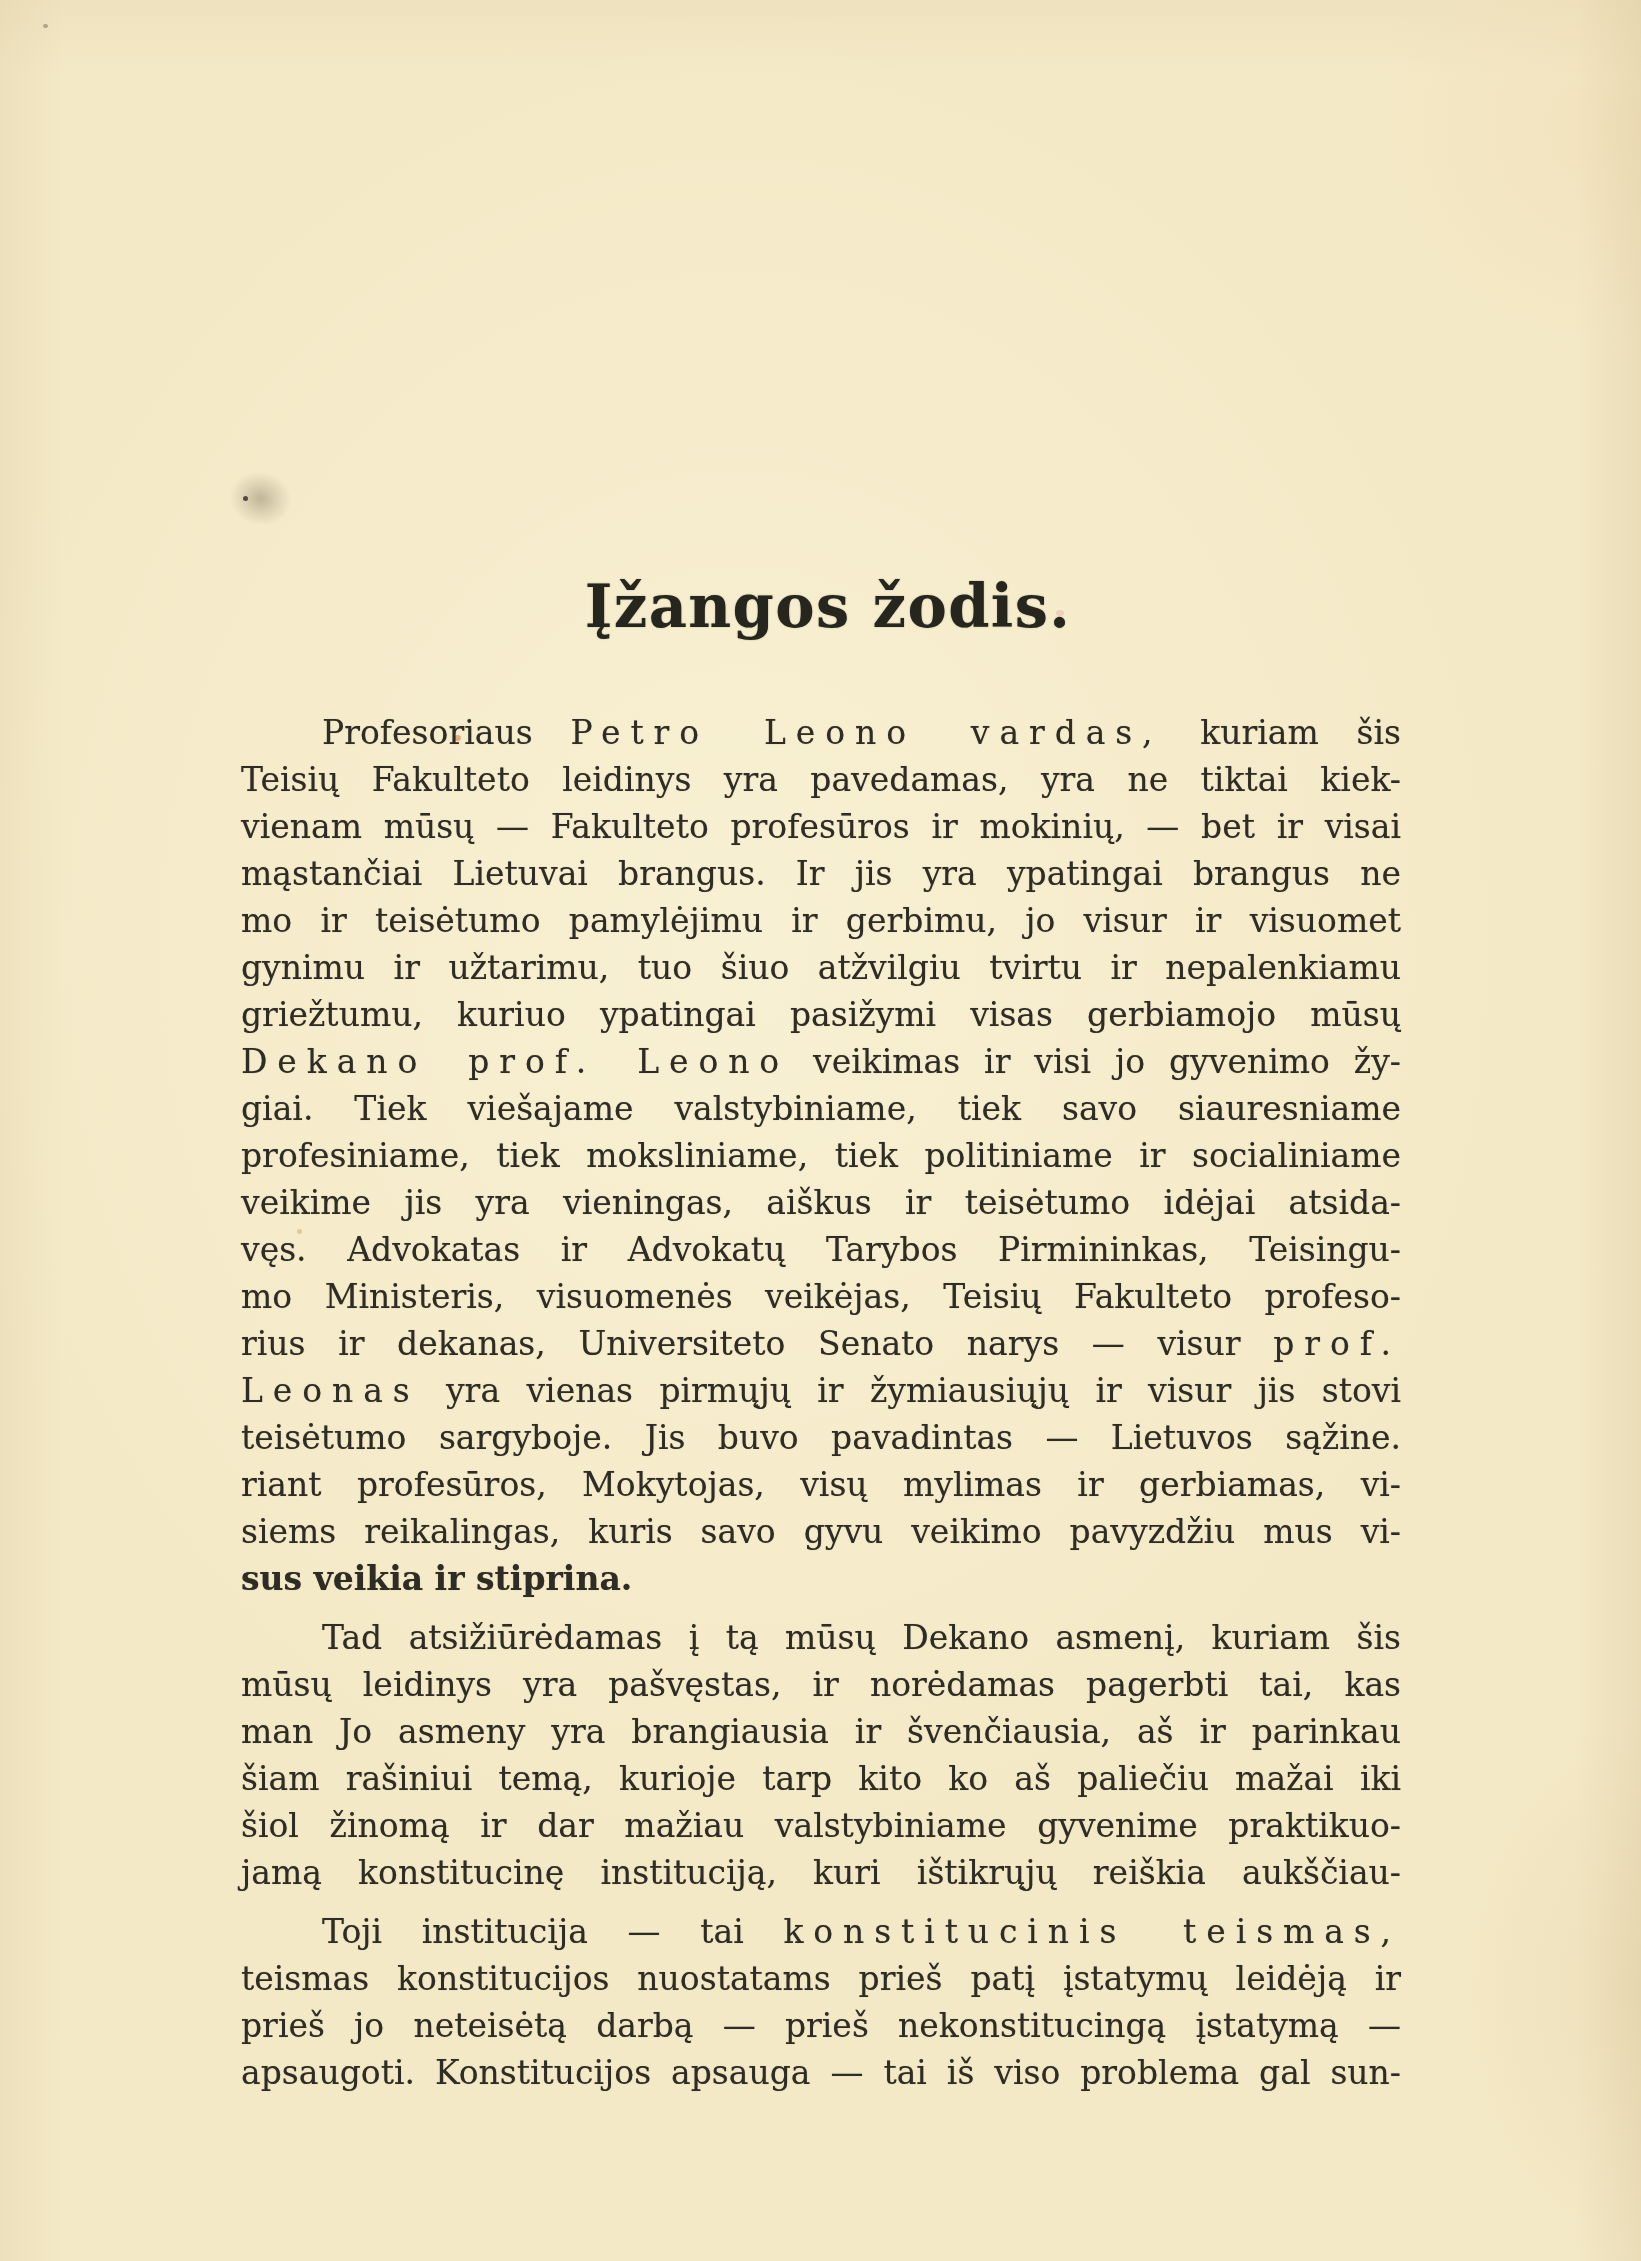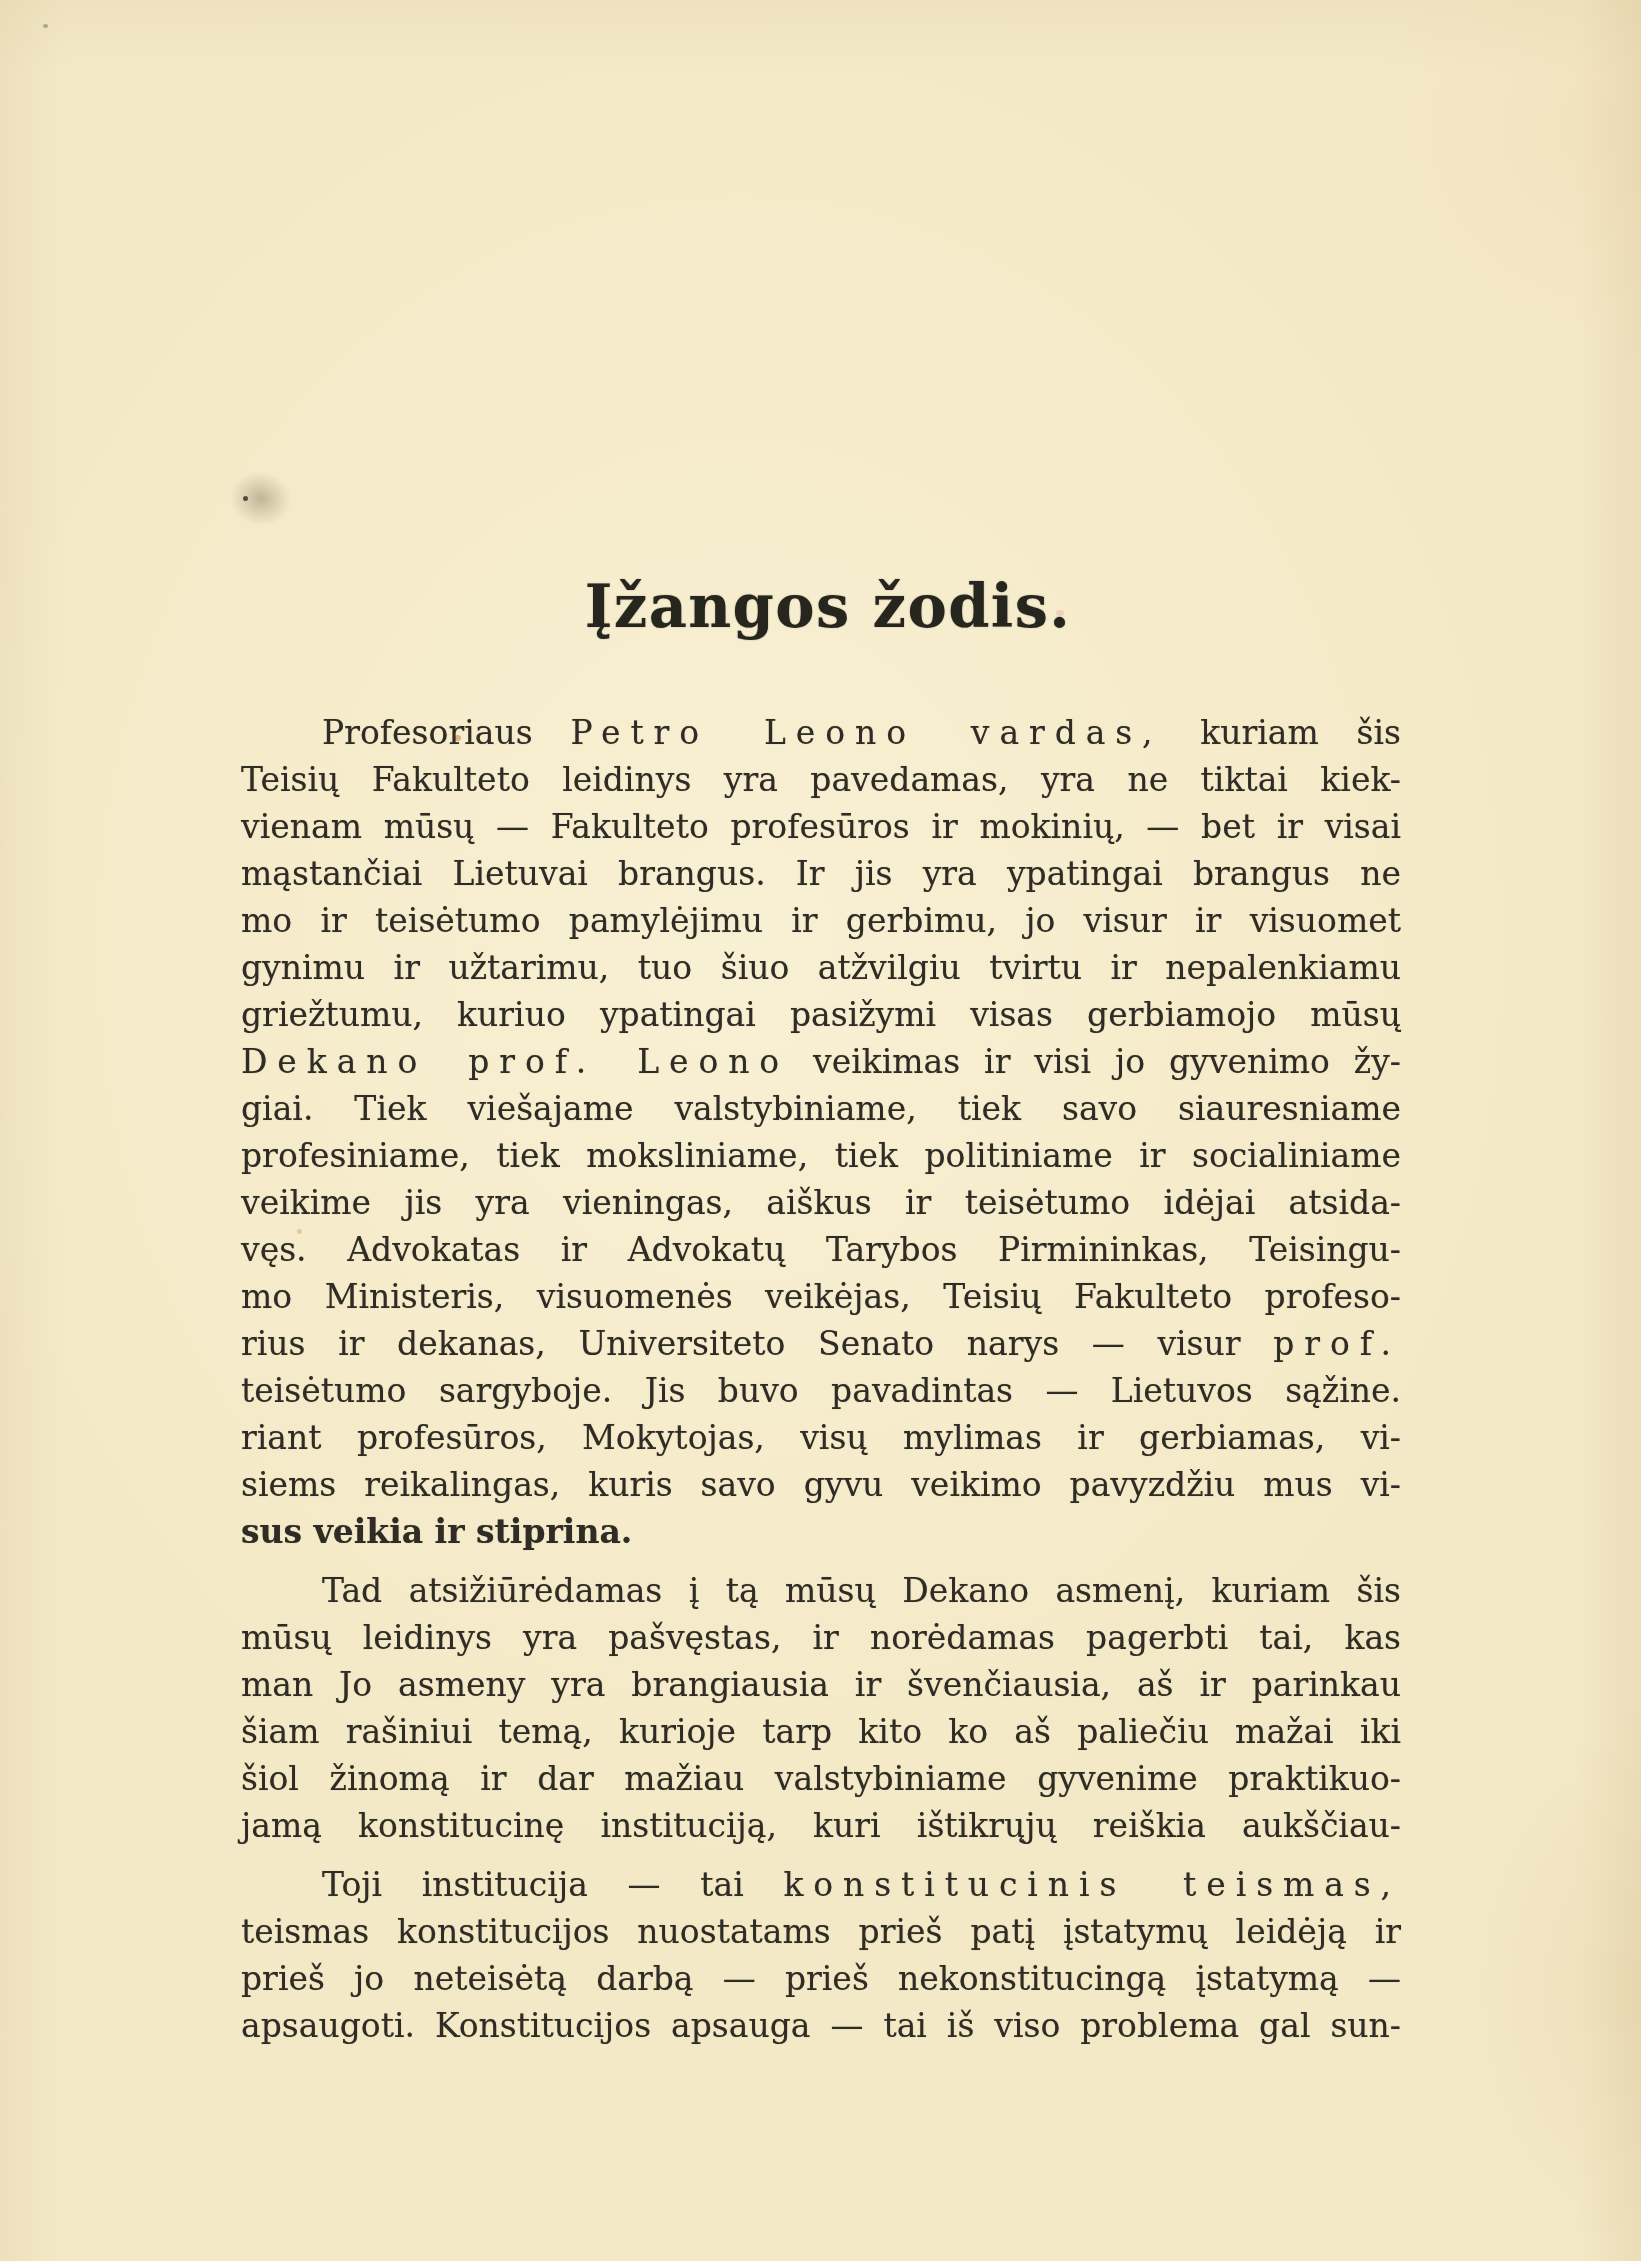--- a/index.html
+++ b/index.html
@@ -120,20 +120,21 @@
         <div class="line"><span>mo ir teisėtumo pamylėjimu ir gerbimu, jo visur ir visuomet</span></div>
         <div class="line"><span>gynimu ir užtarimu, tuo šiuo atžvilgiu tvirtu ir nepalenkiamu</span></div>
         <div class="line"><span>griežtumu, kuriuo ypatingai pasižymi visas gerbiamojo mūsų</span></div>
         <div class="line"><span class="sp">Dekano prof. Leono</span><span> veikimas ir visi jo gyvenimo žy-</span></div>
         <div class="line"><span>giai. Tiek viešajame valstybiniame, tiek savo siauresniame</span></div>
         <div class="line"><span>profesiniame, tiek moksliniame, tiek politiniame ir socialiniame</span></div>
         <div class="line"><span>veikime jis yra vieningas, aiškus ir teisėtumo idėjai atsida-</span></div>
         <div class="line"><span>vęs. Advokatas ir Advokatų Tarybos Pirmininkas, Teisingu-</span></div>
         <div class="line"><span>mo Ministeris, visuomenės veikėjas, Teisių Fakulteto profeso-</span></div>
         <div class="line"><span>rius ir dekanas, Universiteto Senato narys — visur </span><span class="sp">prof.</span></div>
+        <div class="line"><span class="sp">Leonas</span><span> yra vienas pirmųjų ir žymiausiųjų ir visur jis stovi</span></div>
         <div class="line"><span>teisėtumo sargyboje. Jis buvo pavadintas — Lietuvos sąžine.</span></div>
         <div class="line"><span>riant profesūros, Mokytojas, visų mylimas ir gerbiamas, vi-</span></div>
         <div class="line"><span>siems reikalingas, kuris savo gyvu veikimo pavyzdžiu mus vi-</span></div>
         <div class="line end"><span>sus veikia ir stiprina.</span></div>
       </div>
       <div class="paragraph">
         <div class="line indent"><span>Tad atsižiūrėdamas į tą mūsų Dekano asmenį, kuriam šis</span></div>
         <div class="line"><span>mūsų leidinys yra pašvęstas, ir norėdamas pagerbti tai, kas</span></div>
         <div class="line"><span>man Jo asmeny yra brangiausia ir švenčiausia, aš ir parinkau</span></div>
         <div class="line"><span>šiam rašiniui temą, kurioje tarp kito ko aš paliečiu mažai iki</span></div>

